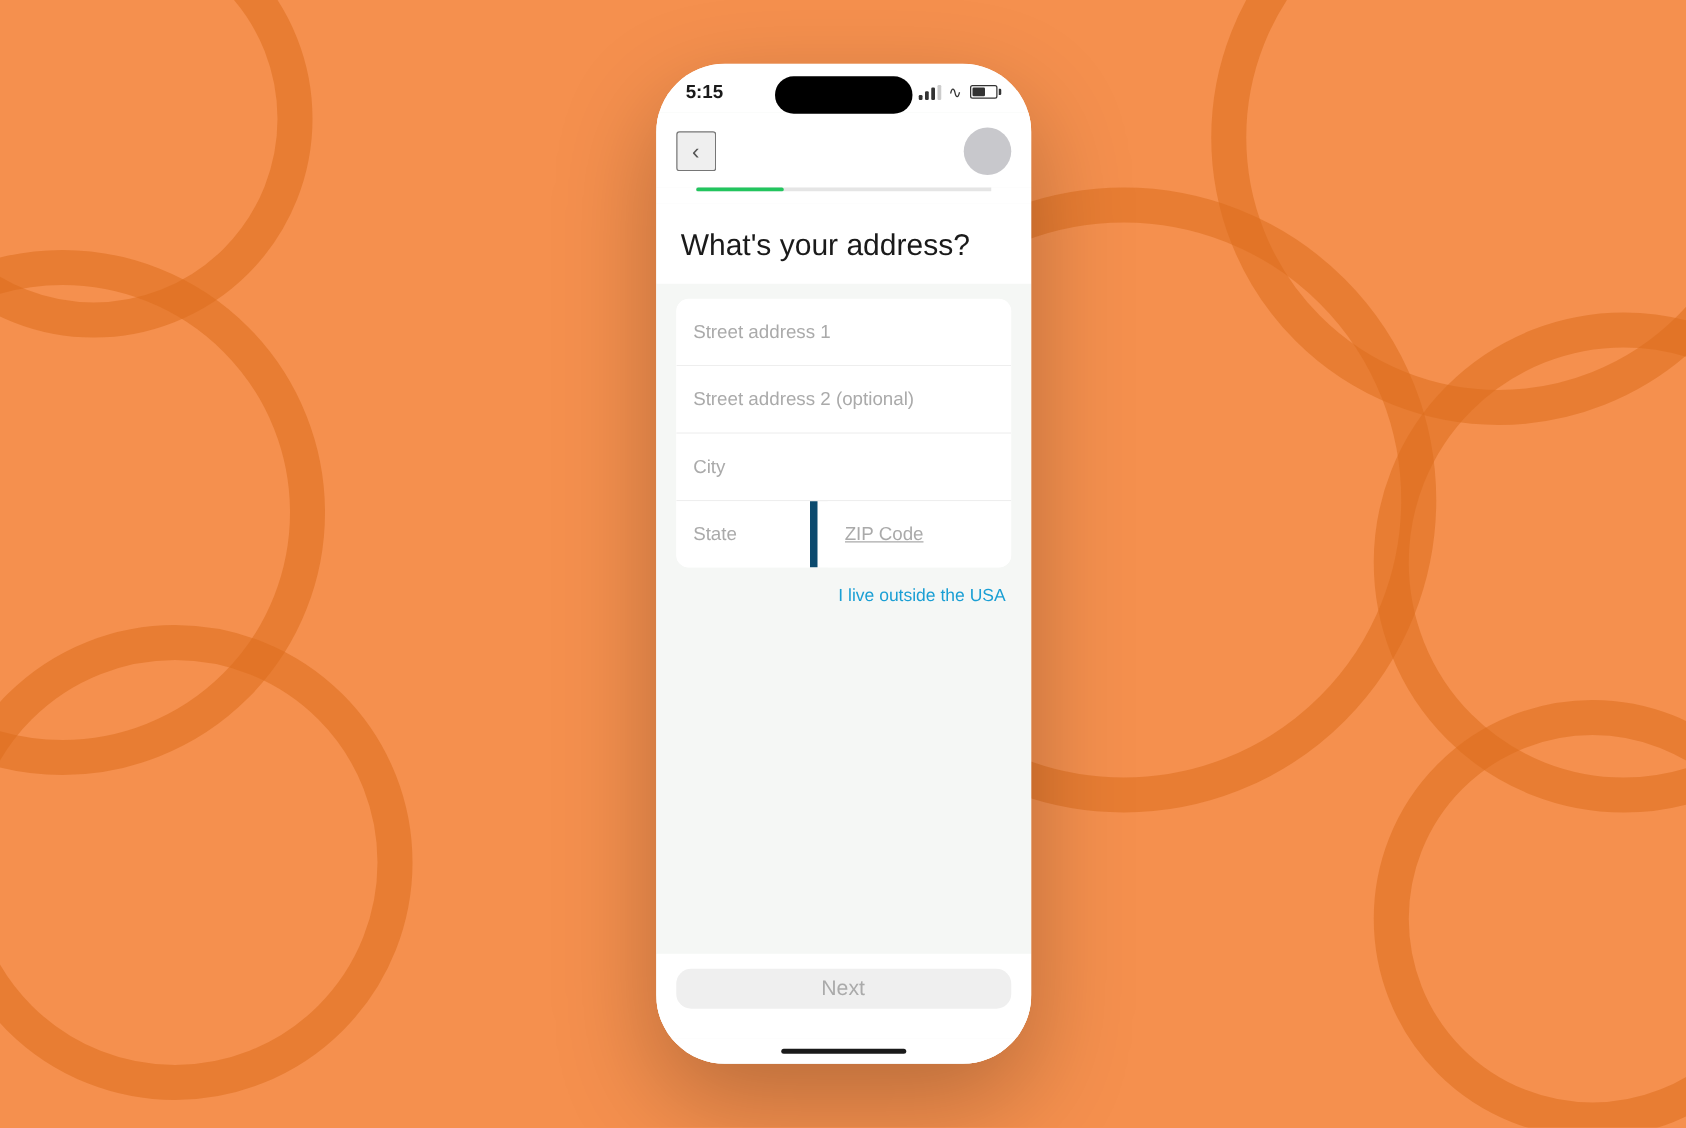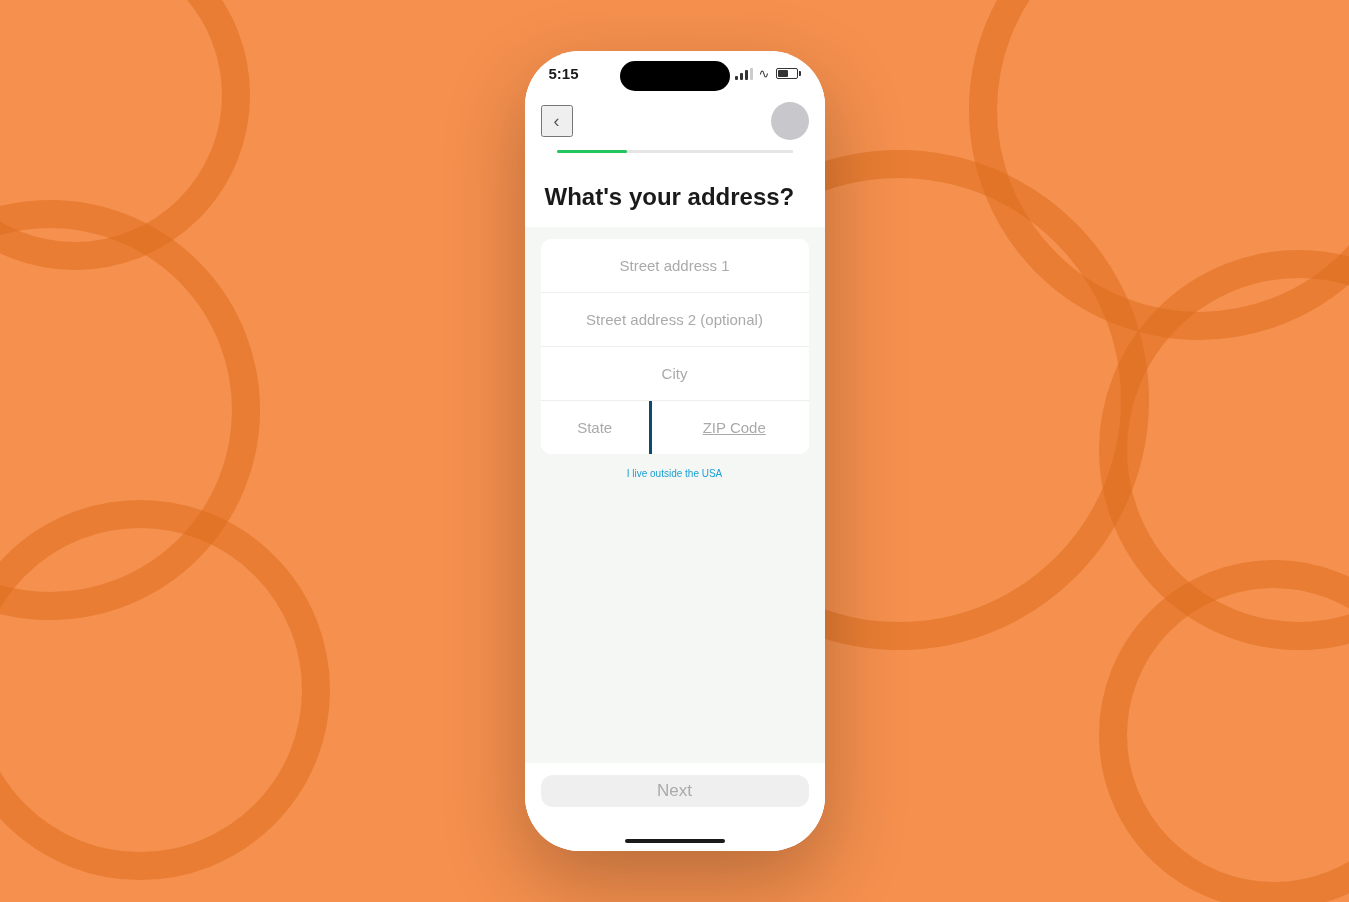--- a/index.html
+++ b/index.html
@@ -136,21 +136,21 @@
     .form-area {
       flex: 1;
       padding: 0;
       overflow-y: auto;
       display: flex;
       flex-direction: column;
     }
 
     .page-title {
       font-size: 24px;
-      font-weight: 700;
+      font-weight: 400;
       color: #1a1a1a;
       padding: 20px 20px 16px 20px;
       background: #ffffff;
     }
 
     .fields-container {
       padding: 0 16px;
       display: flex;
       flex-direction: column;
       gap: 0;
@@ -183,47 +183,46 @@
       gap: 8px;
       margin-top: 0;
     }
 
     .field-row .field-input {
       border-radius: 0;
     }
 
     .field-row .field-input:first-child {
       border-radius: 0;
-      border-right: 3px solid #0c4a6e;
+      border-right: 6px solid #0c4a6e;
     }
 
     .fields-group {
       background: #ffffff;
       border-radius: 10px;
       overflow: hidden;
       margin-top: 12px;
     }
 
     .fields-group .field-input {
       border-bottom: 1px solid #eeeeee;
-      text-align: center;
     }
 
     .fields-group .field-input:last-child {
       border-bottom: none;
     }
 
     .outside-usa-link {
       color: #1a9fd4;
-      font-size: 10px;
+      font-size: 14px;
       padding: 14px 4px;
       cursor: pointer;
       background: transparent;
       border: none;
-      text-align: center;
+      text-align: right;
     }
 
     
     .next-btn-area {
       background: #ffffff;
       padding: 12px 16px 24px 16px;
       flex-shrink: 0;
     }
 
     .next-btn {

